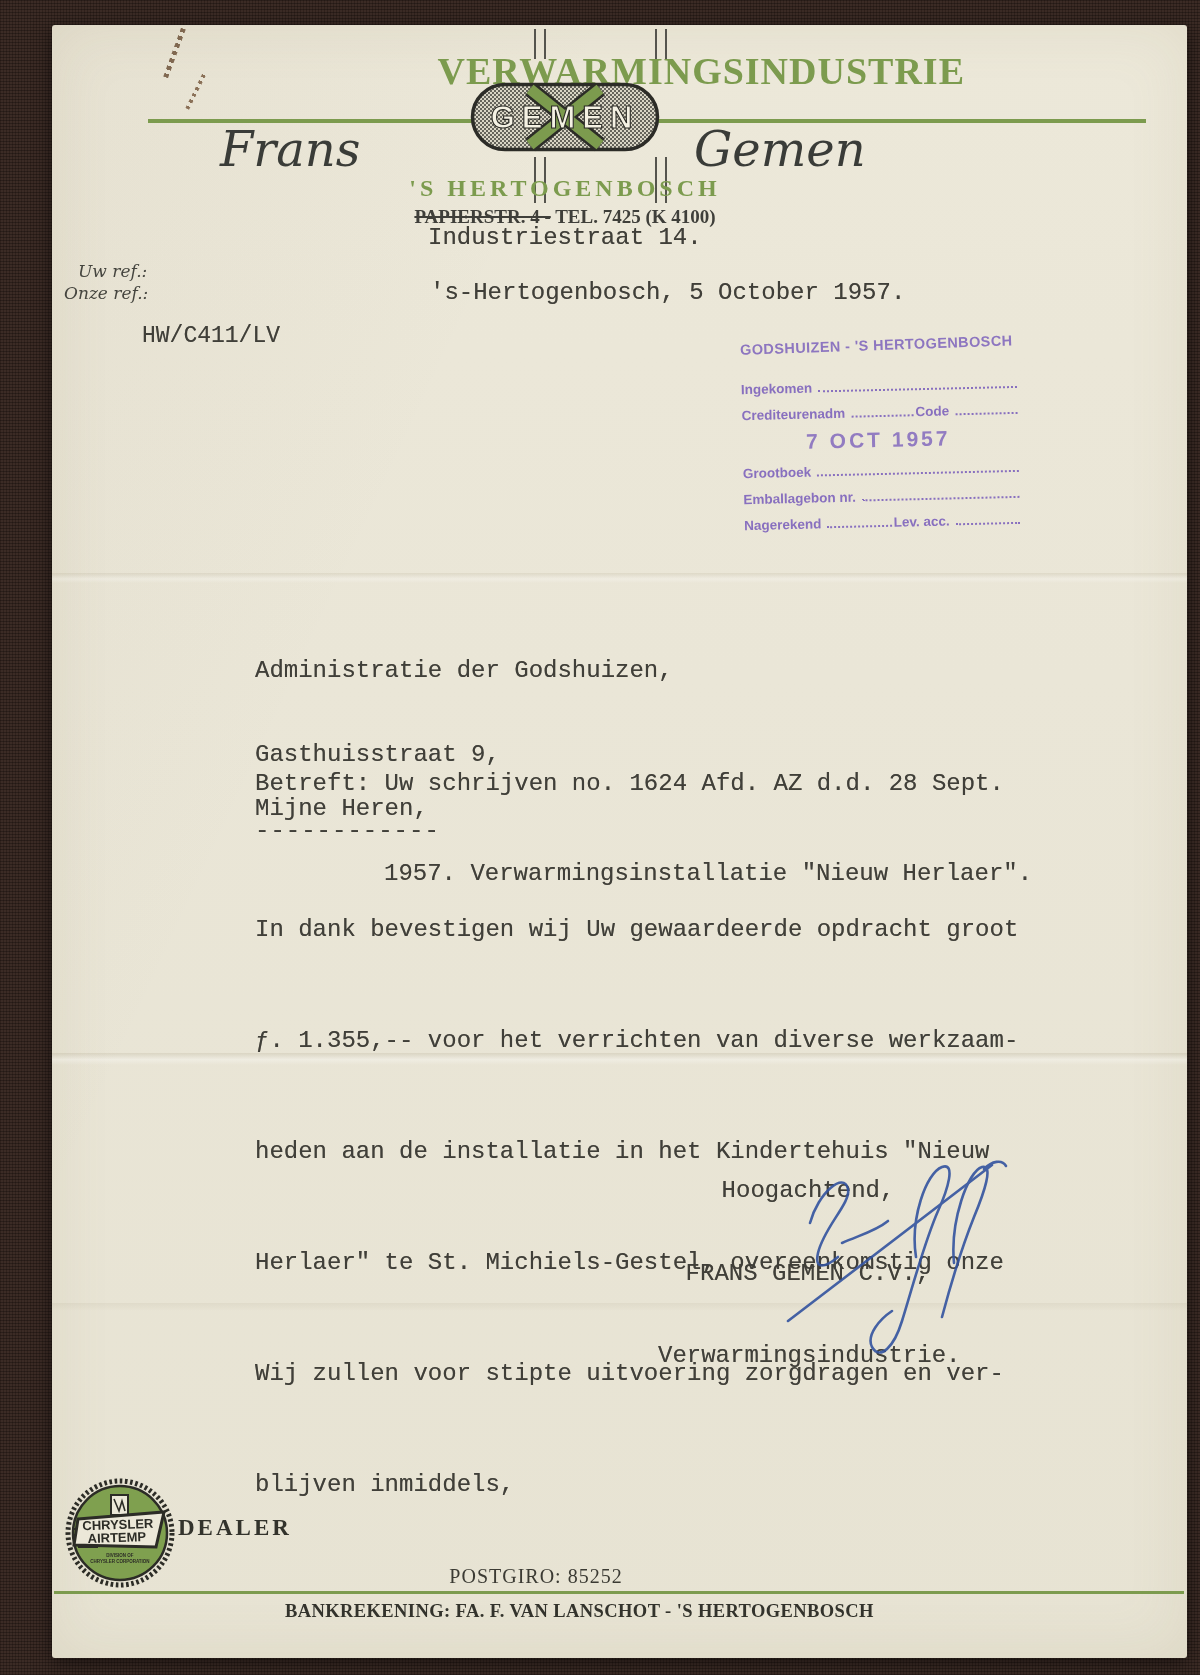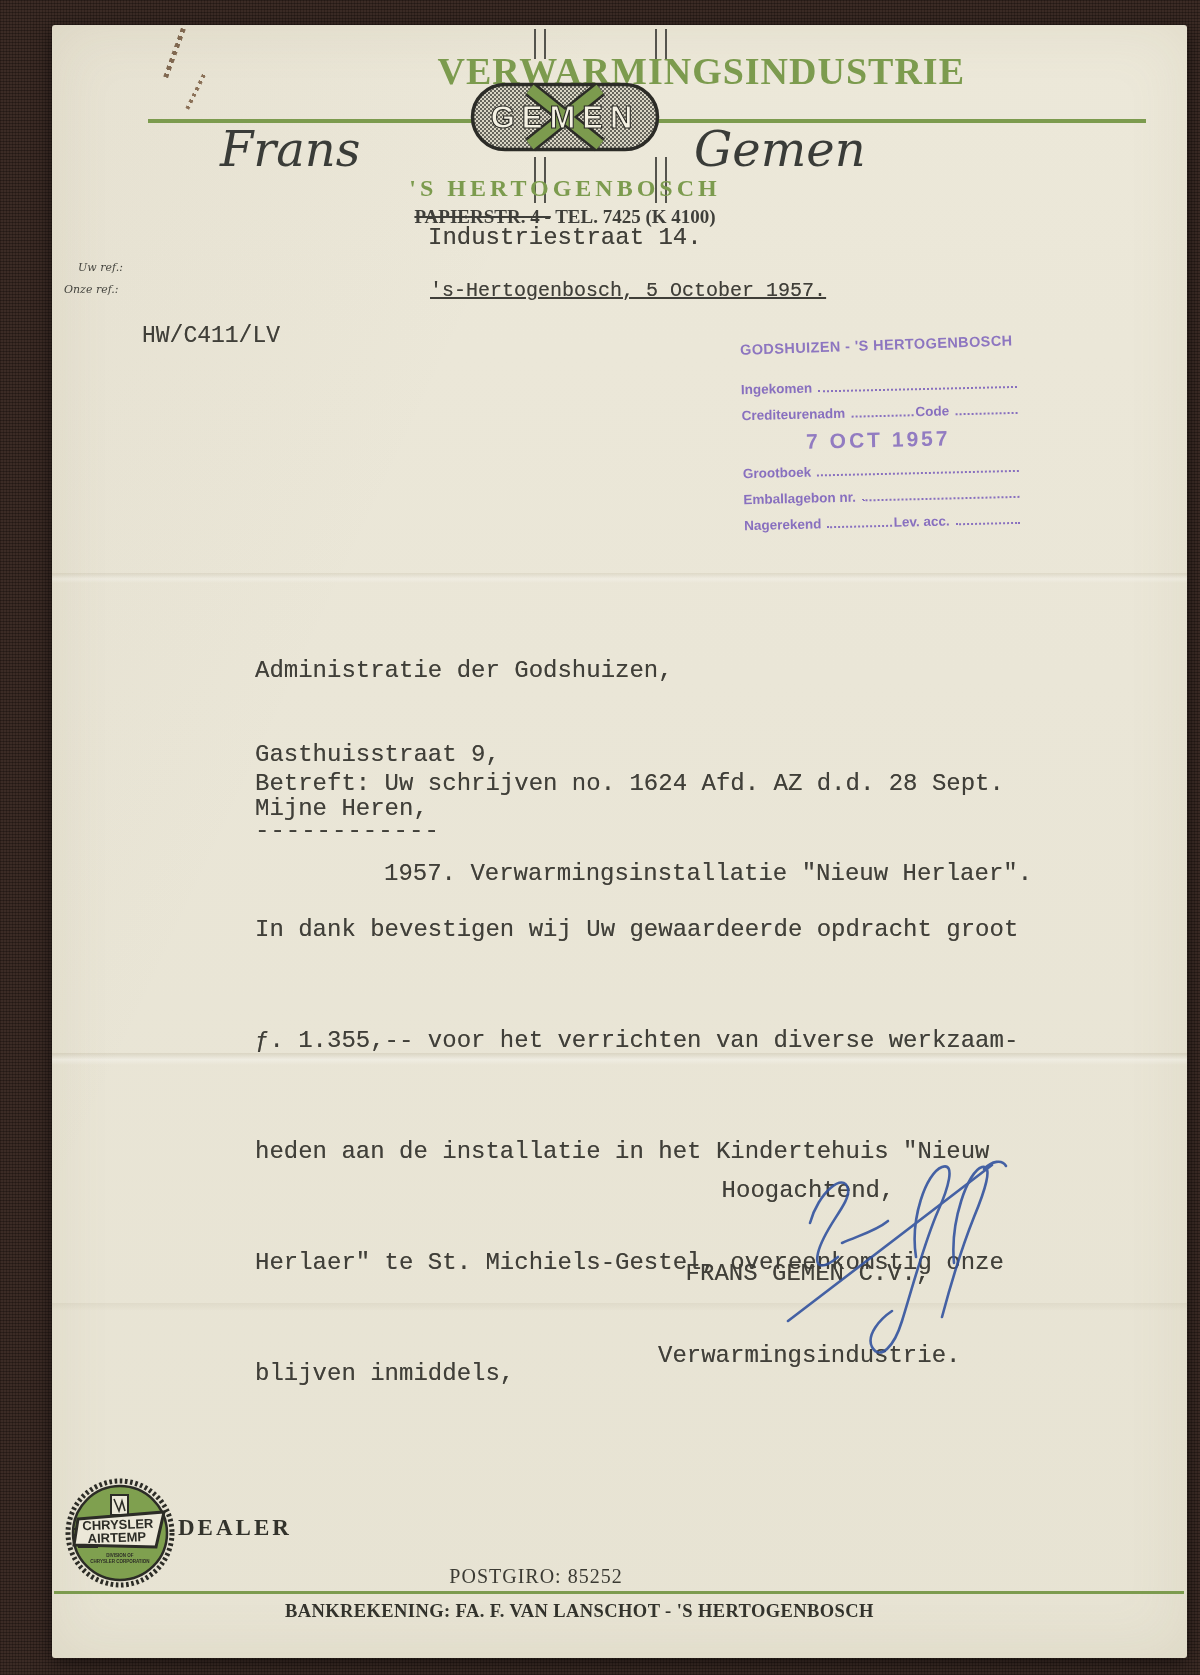--- a/index.html
+++ b/index.html
@@ -56,25 +56,25 @@
     font-family:"Liberation Serif", serif;font-weight:bold;font-size:19px;color:#3f3f3a;
   }
   .phone-line .struck{text-decoration:line-through;text-decoration-thickness:2px;}
   .street{position:absolute;left:376px;top:199px;}
 
   
   .tw{font-family:"Liberation Mono","DejaVu Sans Mono",monospace;
       color:#403f39;white-space:pre;text-shadow:0 0 .5px rgba(60,58,50,.55);}
   .tw24{font-size:24px;}
   .ref-label{position:absolute;font-family:"DejaVu Serif",serif;font-style:italic;
-    font-size:11px;color:#45453f;}
+    font-size:17px;color:#45453f;}
   .uwref{left:26px;top:236px;}
   .onzeref{left:12px;top:258px;}
   .refval{position:absolute;left:90px;top:254px;font-size:23px;margin-top:44px;}
-  .dateline{position:absolute;left:378px;top:254px;font-size:20px;text-decoration:underline;}
+  .dateline{position:absolute;left:378px;top:254px;font-size:24px;}
 
   
   .stamp{
     position:absolute;left:690px;top:312px;width:278px;
     color:#8066bd;transform:rotate(-1.3deg);opacity:.92;
     font-family:"Liberation Sans",sans-serif;font-weight:bold;
   }
   .stamp .title{font-size:14.5px;letter-spacing:.4px;white-space:nowrap;
     transform:rotate(-.7deg);opacity:.95;}
   .stamp .row{display:flex;align-items:flex-end;font-size:13.5px;margin-top:11px;white-space:nowrap;}
@@ -199,20 +199,21 @@
     <div class="ind">1957. Verwarmingsinstallatie "Nieuw Herlaer".</div>
   </div>
 
   <div class="salutation tw">Mijne Heren,</div>
 
   <div class="bodytext tw">
     <div>In dank bevestigen wij Uw gewaardeerde opdracht groot</div>
     <div>ƒ. 1.355,-- voor het verrichten van diverse werkzaam-</div>
     <div>heden aan de installatie in het Kindertehuis "Nieuw</div>
     <div>Herlaer" te St. Michiels-Gestel, overeenkomstig onze</div>
+    <div>Wij zullen voor stipte uitvoering zorgdragen en ver-</div>
     <div>blijven inmiddels,</div>
   </div>
 
   <div class="closing tw">
     <div>Hoogachtend,</div>
     <div>FRANS GEMEN C.V.,</div>
     <div>Verwarmingsindustrie.</div>
   </div>
 
   <div class="signature">

